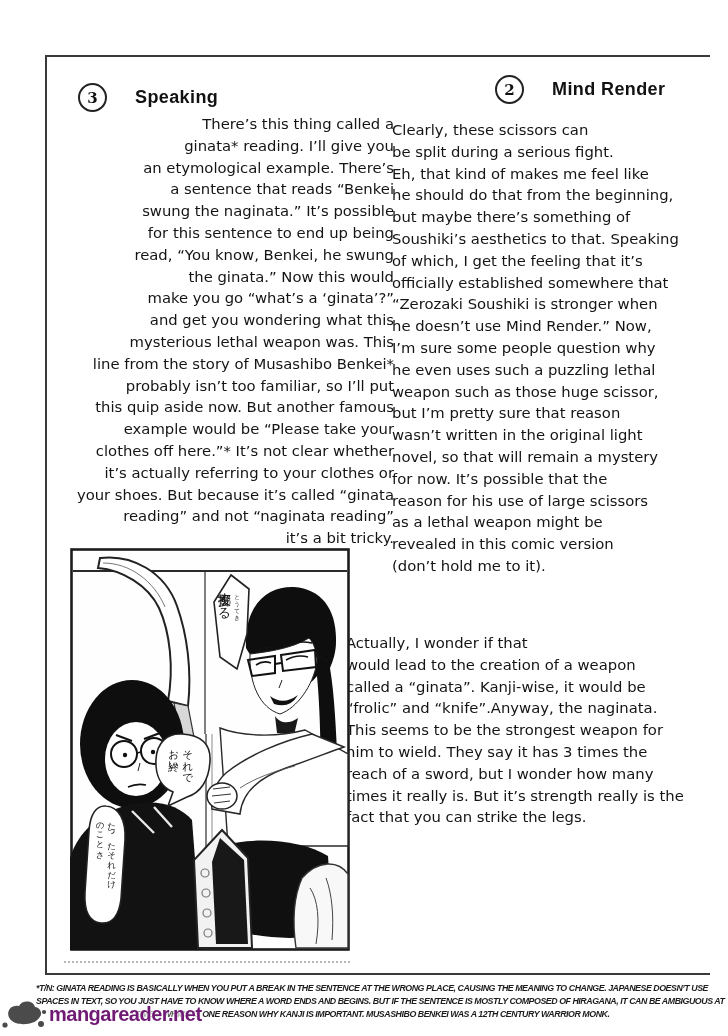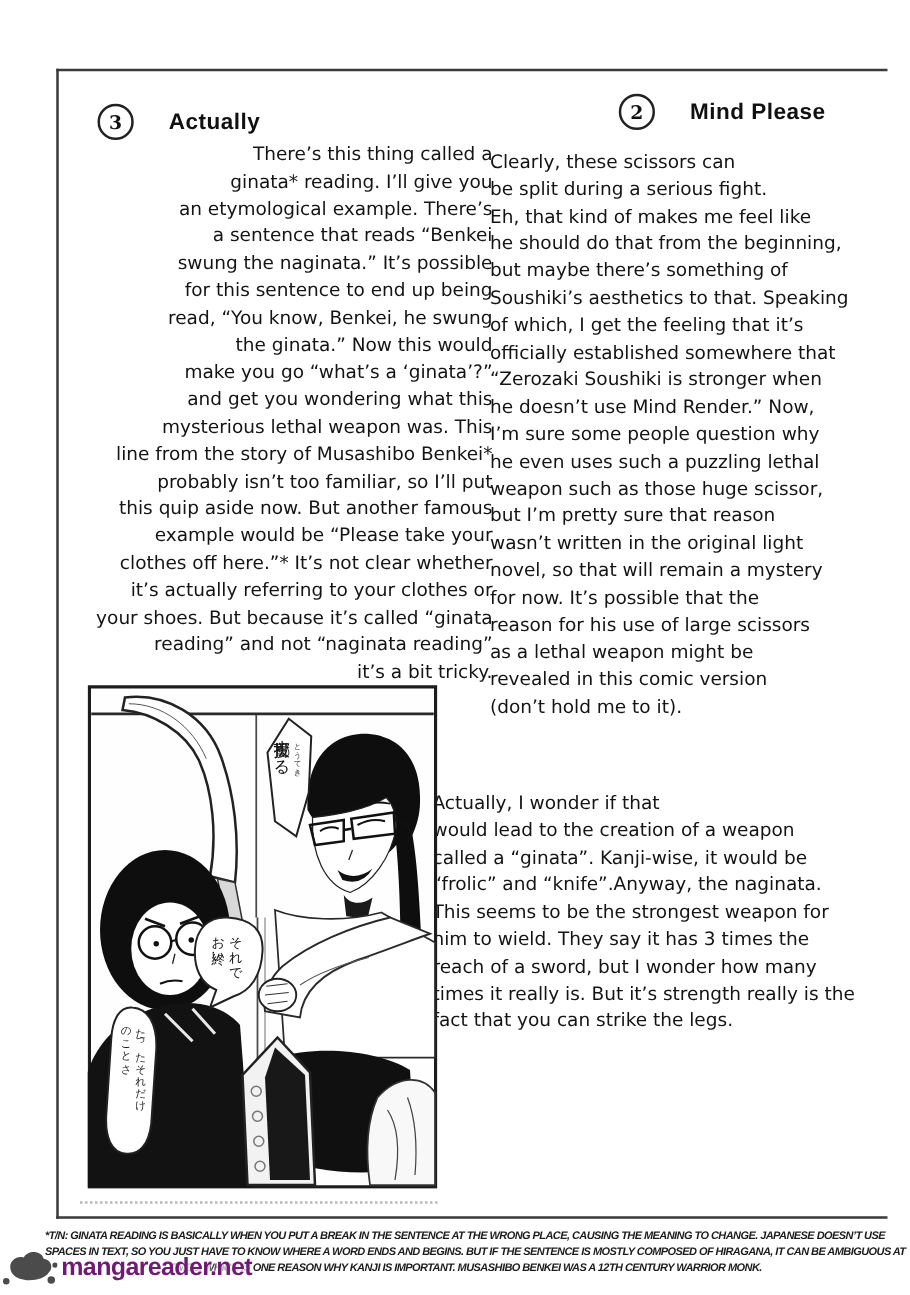--- a/index.html
+++ b/index.html
@@ -37,26 +37,26 @@
 <body>
 
 <div class="page">
 
   <div class="hline" style="left:45px;top:55px;width:665px;height:1.6px;"></div>
   <div class="vline" style="left:45px;top:55px;width:1.6px;height:920px;"></div>
   <div class="hline" style="left:45px;top:973px;width:665px;height:1.6px;"></div>
 
   <div class="heading" style="left:78px;top:83px;">
     <span class="circle-num">3</span>
-    <span class="heading-text gap-l">Actually</span>
+    <span class="heading-text gap-l">Speaking</span>
   </div>
 
   <div class="heading" style="left:495px;top:75px;">
     <span class="circle-num">2</span>
-    <span class="heading-text gap-l">Mind Please</span>
+    <span class="heading-text gap-l">Mind Render</span>
   </div>
 
   <div class="body-text" style="left:56px;top:113px;width:338px;">      There’s this thing called a
 ginata* reading. I’ll give you
 an etymological example. There’s
 a sentence that reads “Benkei
 swung the naginata.” It’s possible
 for this sentence to end up being
 read, “You know, Benkei, he swung
  the ginata.” Now this would

